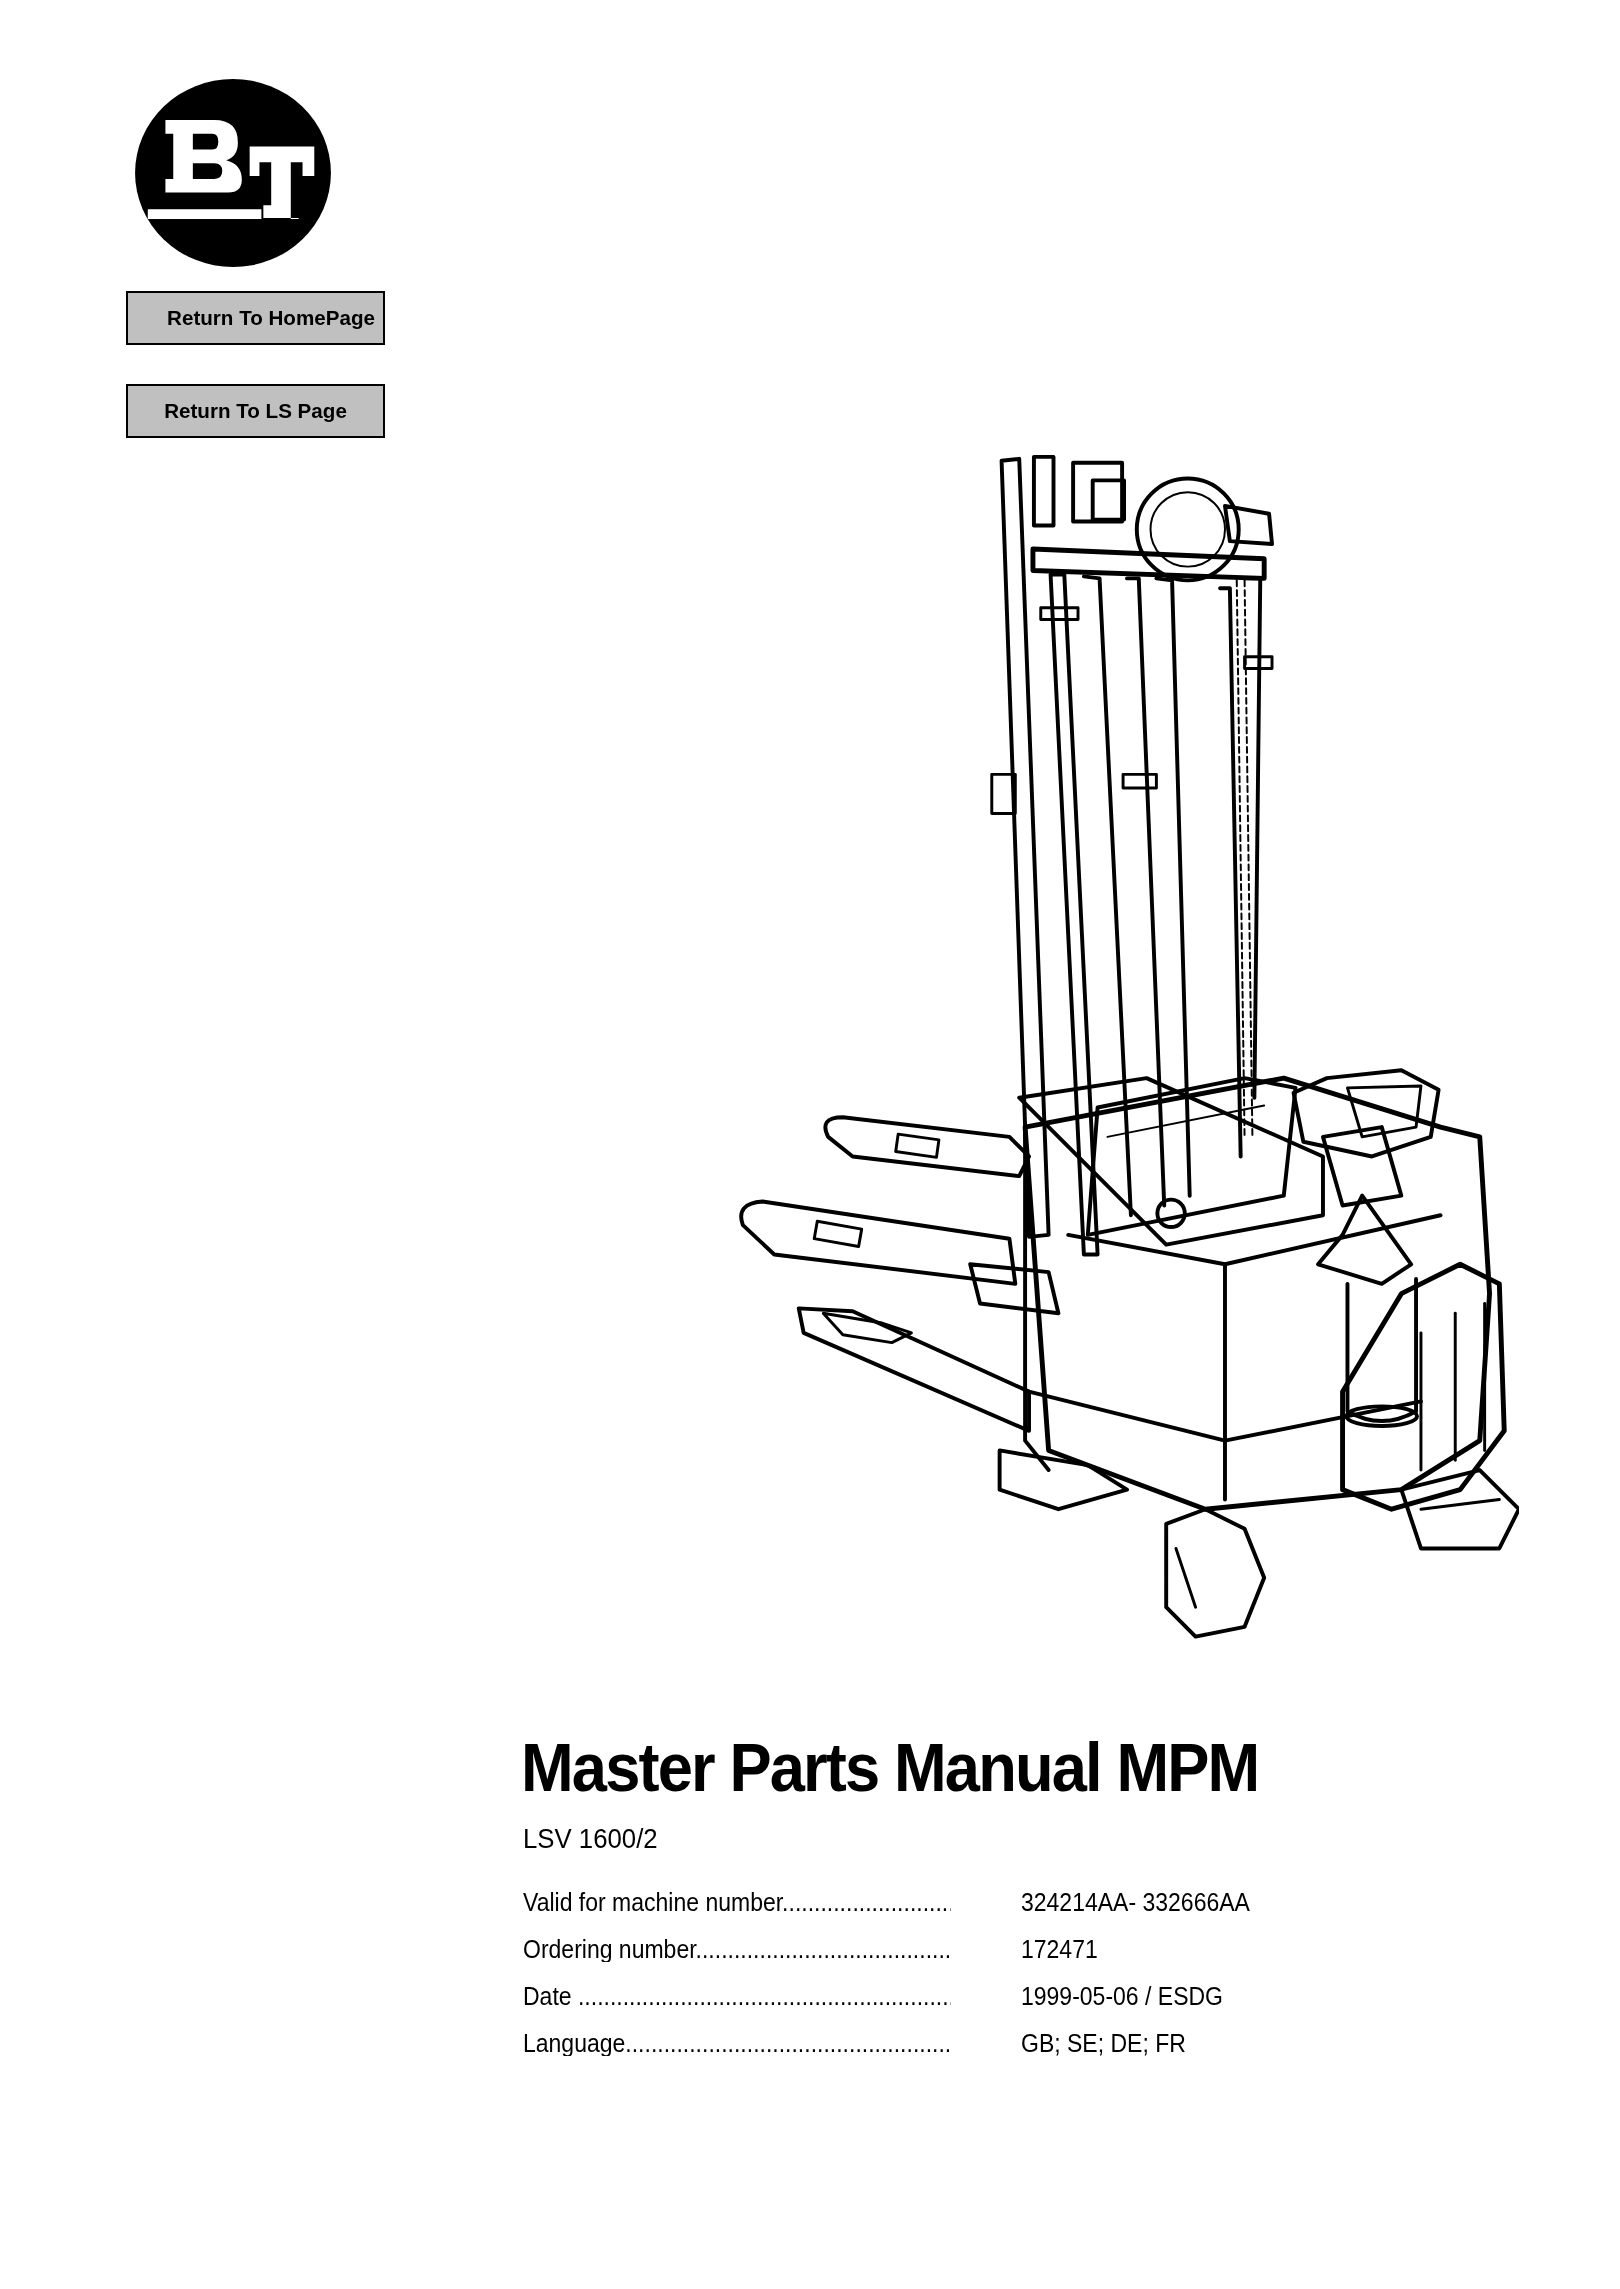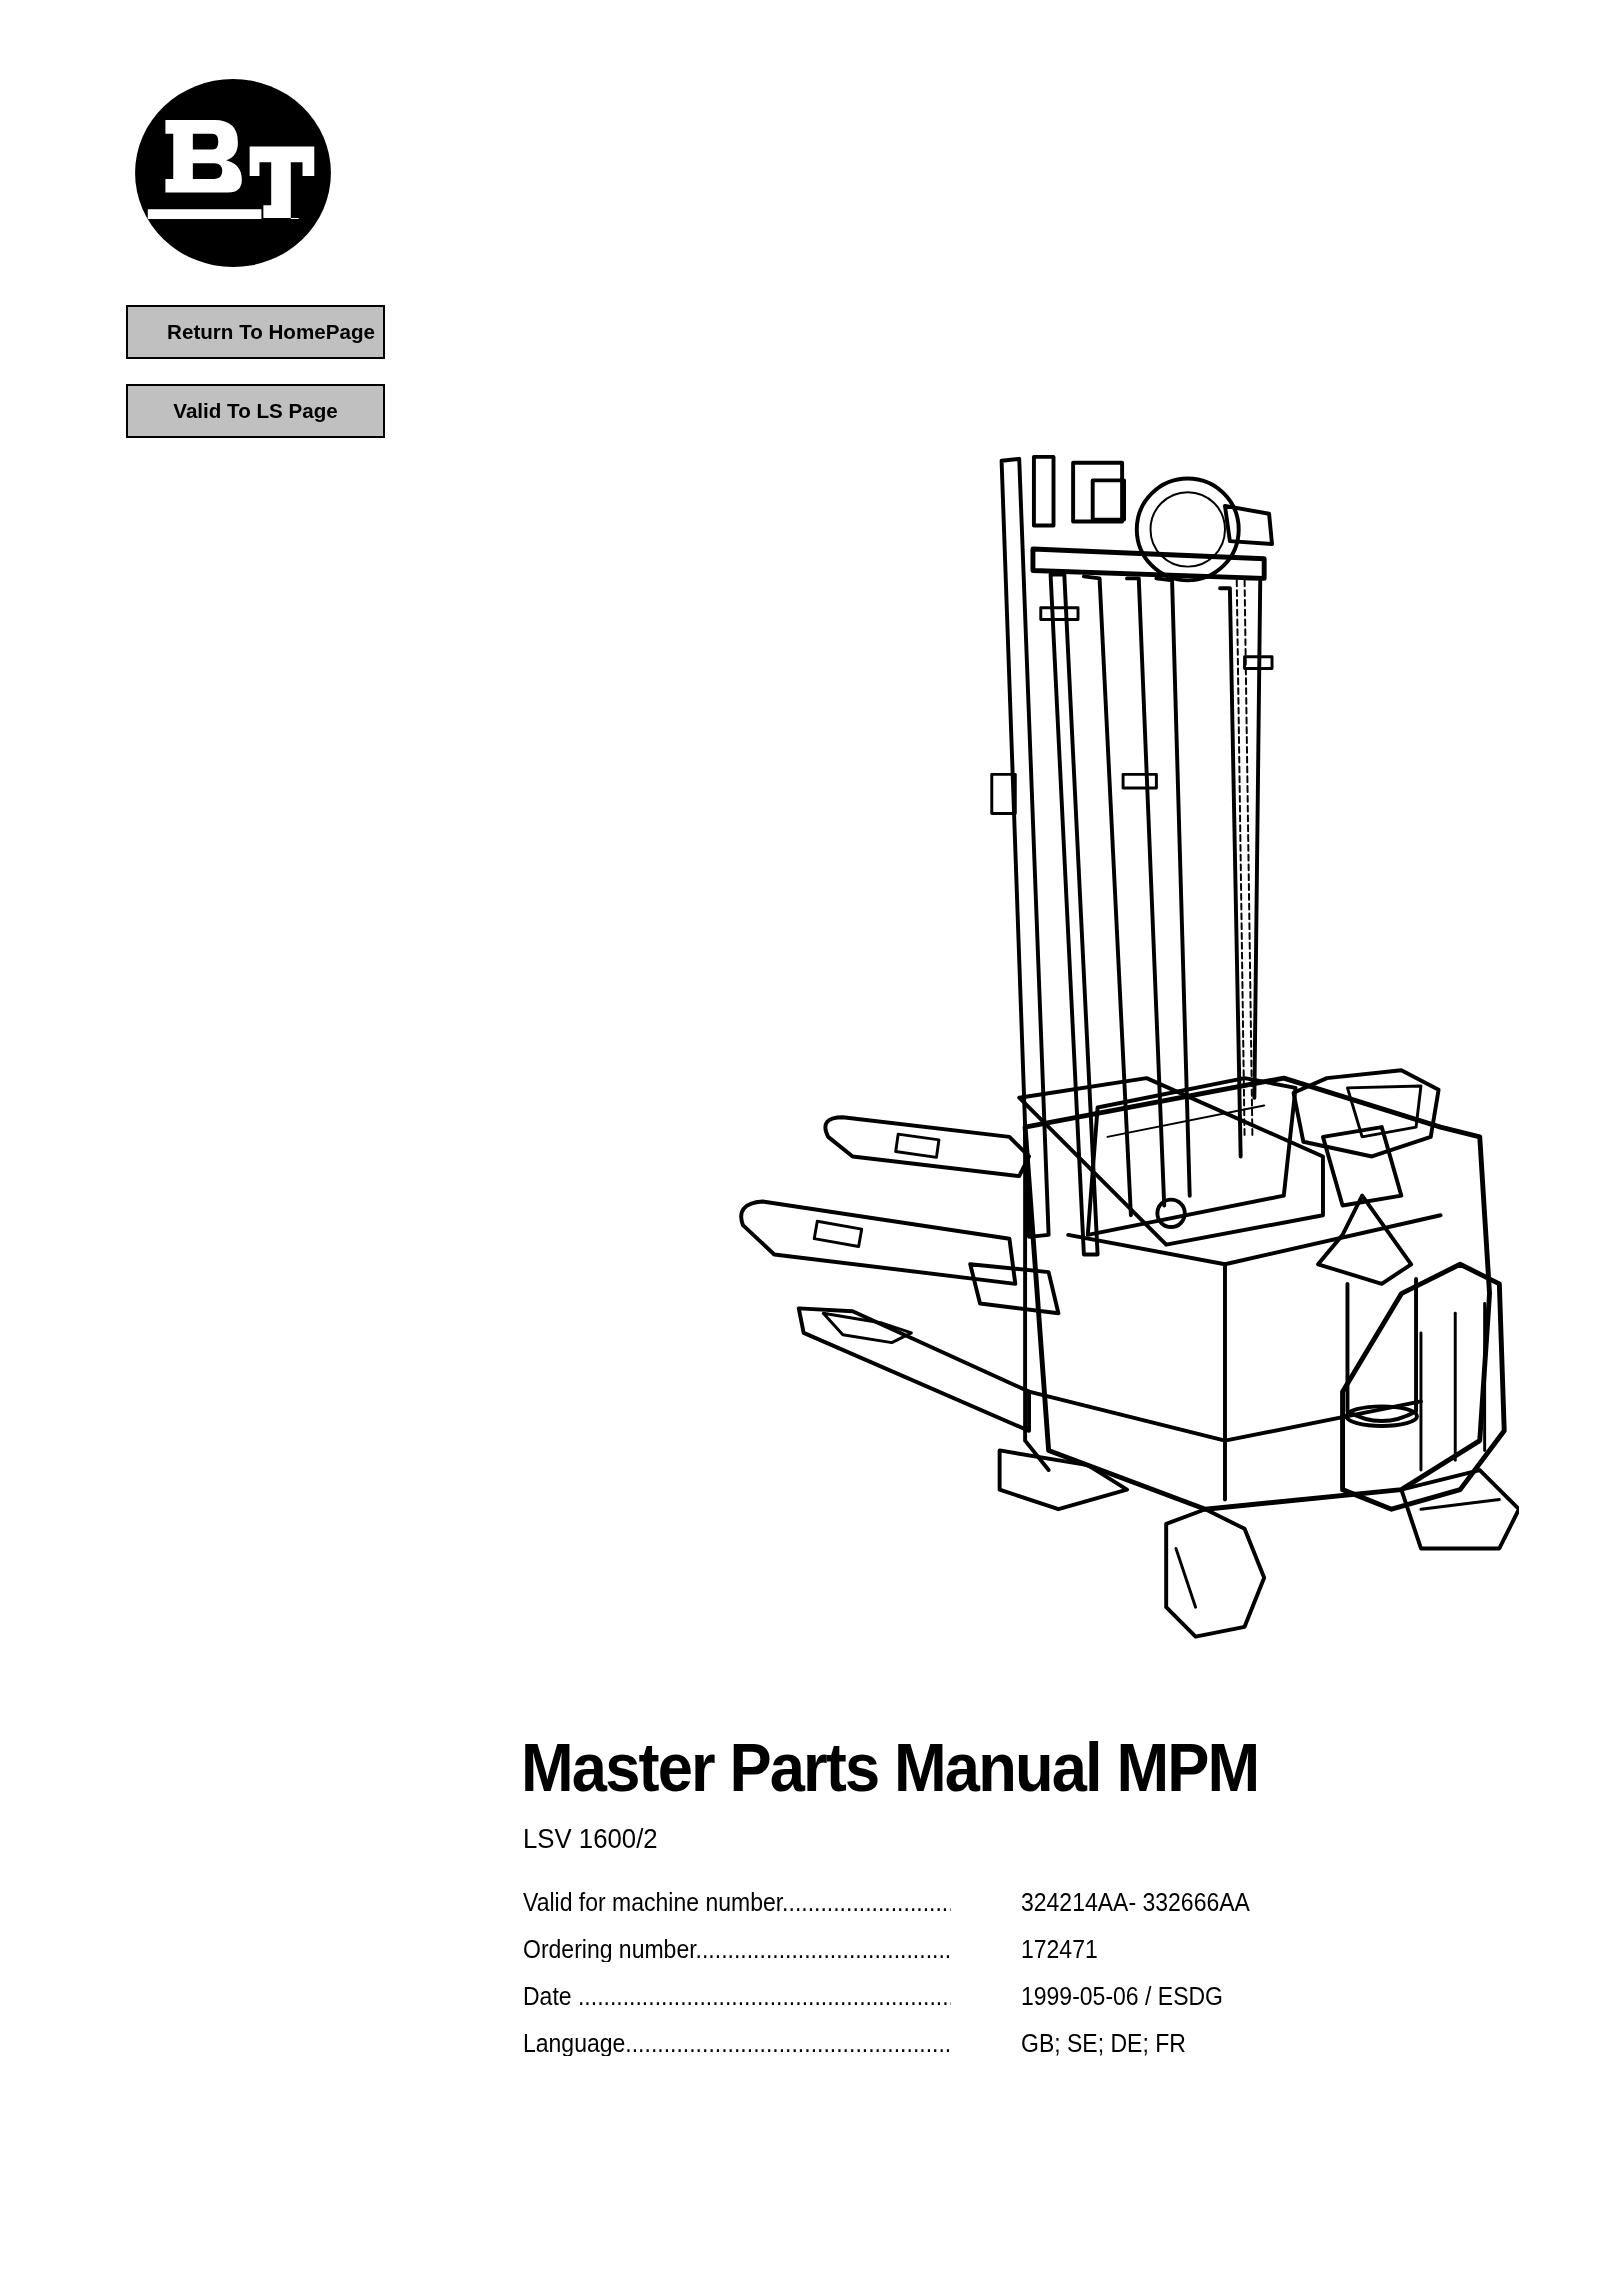--- a/index.html
+++ b/index.html
@@ -2,21 +2,21 @@
 <html><head>
 <meta charset="utf-8">
 <style>
   html, body { margin: 0; padding: 0; background: #ffffff; }
   body { width: 1620px; height: 2290px; position: relative; overflow: hidden;
          font-family: "Liberation Sans", sans-serif; color: #000; }
   .logo { position: absolute; left: 134px; top: 78px; width: 198px; height: 190px; }
   .nav-btn { position: absolute; left: 126px; width: 259px; height: 54px; box-sizing: border-box;
              border: 2.9px solid #000; background: #c0c0c0; display: flex; align-items: center;
              justify-content: center; font-weight: bold; font-size: 20.6px; cursor: pointer; }
-  .nav-btn.home { top: 305px; padding-left: 31px; }
+  .nav-btn.home { top: 291px; padding-left: 31px; }
   .nav-btn.ls { top: 384px; }
   .illustration { position: absolute; left: 735px; top: 451px; width: 784px; height: 1215px; }
   .title { position: absolute; left: 521px; top: 1733px; font-size: 68px; font-weight: bold;
            letter-spacing: -2px; transform: scaleX(0.93); transform-origin: left; white-space: nowrap; line-height: 1; }
   .subtitle { position: absolute; left: 523px; top: 1825px; font-size: 28px; line-height: 1;
               transform: scaleX(0.92); transform-origin: left; white-space: nowrap; }
   .info { position: absolute; left: 523px; top: 1890px; }
   .info-row { position: relative; height: 47px; font-size: 25px; line-height: 1; white-space: nowrap; }
   .info-label { position: absolute; left: 0; width: 465px; overflow: hidden;
                 transform: scaleX(0.92); transform-origin: left; }
@@ -35,21 +35,21 @@
 
     <path d="M118 70 H184 V100 H172 V86 H160 V144 H168 V143 H132 V130 H140 V86 H128 V100 H118 Z" fill="#fff"></path>
     <rect x="14" y="134" width="116" height="10" fill="#fff"></rect>
   </svg>
 </div>
 
 <div class="nav-btn home">
   <span>Return To HomePage</span>
 </div>
 <div class="nav-btn ls">
-  <span>Valid To LS Page</span>
+  <span>Return To LS Page</span>
 </div>
 
 <div class="illustration">
   <svg width="784" height="1215" viewBox="0 0 800 1240" fill="none" stroke="#000" stroke-width="4" stroke-linejoin="round" stroke-linecap="round">
 
     <path d="M272 10 L290 8 L320 800 L300 802 Z"></path>
 
     <path d="M304 100 L540 110 L540 130 L304 122 Z" stroke-width="5"></path>
     <rect x="305" y="6" width="20" height="70"></rect>
     <rect x="345" y="12" width="50" height="60"></rect>

